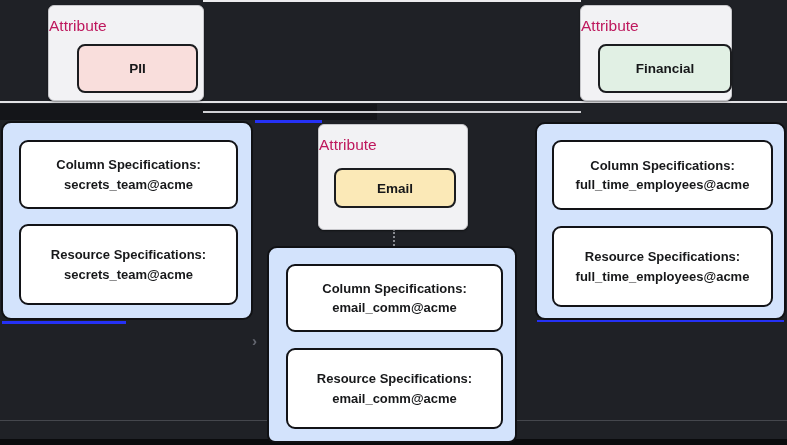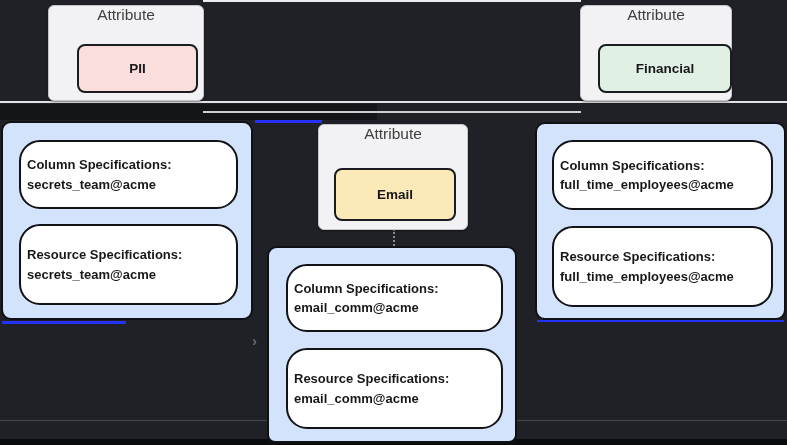--- a/index.html
+++ b/index.html
@@ -41,55 +41,56 @@
 
   
   .attr-card {
     position: absolute;
     background: #f2f2f4;
     border: 1px solid #c6c6ca;
     border-radius: 6px;
     box-shadow: 0 1px 2px rgba(0,0,0,0.45);
   }
   .attr-title {
-    text-align: center;
+    text-align: left;
+    margin-top: 11px;
     font-size: 15.5px;
-    color: #404040;
+    color: #be185d;
   }
   .attr-chip {
     position: absolute;
     border: 2px solid #1b1c1f;
     border-radius: 8px;
     display: flex; align-items: center; justify-content: center;
     font-weight: bold; font-size: 13.5px; color: #17181a;
   }
   .card-pii   { left: 48px;  top: 5px;   width: 156px; height: 96px; }
   .chip-pii   { left: 28px;  top: 38px;  width: 121px; height: 49px; }
   .card-fin   { left: 580px; top: 5px;   width: 152px; height: 96px; }
   .chip-fin   { left: 17px;  top: 38px;  width: 134px; height: 49px; }
   .card-email { left: 318px; top: 124px; width: 150px; height: 106px; }
-  .chip-email { left: 15px;  top: 43px;  width: 122px; height: 53px; }
+  .chip-email { left: 15px;  top: 43px;  width: 122px; height: 40px; }
 
   
   .spec-group {
     position: absolute;
     background: #d3e3fc;
     border: 2px solid #101114;
     border-radius: 10px;
   }
   .group-left   { left: 1px;   top: 121px; width: 252px; height: 199px; }
   .group-middle { left: 267px; top: 246px; width: 250px; height: 197px; border-bottom-left-radius: 8px; border-bottom-right-radius: 8px; }
   .group-right  { left: 535px; top: 122px; width: 251px; height: 198px; }
 
   .spec-box {
     position: absolute;
     background: #ffffff;
     border: 2px solid #121317;
-    border-radius: 21px;
-    display: flex; flex-direction: column; align-items: flex-start; justify-content: center;
+    border-radius: 9px;
+    display: flex; flex-direction: column; align-items: center; justify-content: center;
     font-weight: bold; font-size: 13px; line-height: 1.5;
     text-align: center; color: #17181a;
     padding: 4px 6px;
   }
   .group-left  .box-a { left: 16px; top: 17px;  width: 219px; height: 69px; }
   .group-left  .box-b { left: 16px; top: 101px; width: 219px; height: 81px; }
   .group-middle .box-a { left: 17px; top: 16px;  width: 217px; height: 68px; }
   .group-middle .box-b { left: 17px; top: 100px; width: 217px; height: 81px; }
   .group-right .box-a { left: 15px; top: 16px;  width: 221px; height: 70px; }
   .group-right .box-b { left: 15px; top: 102px; width: 221px; height: 81px; }

